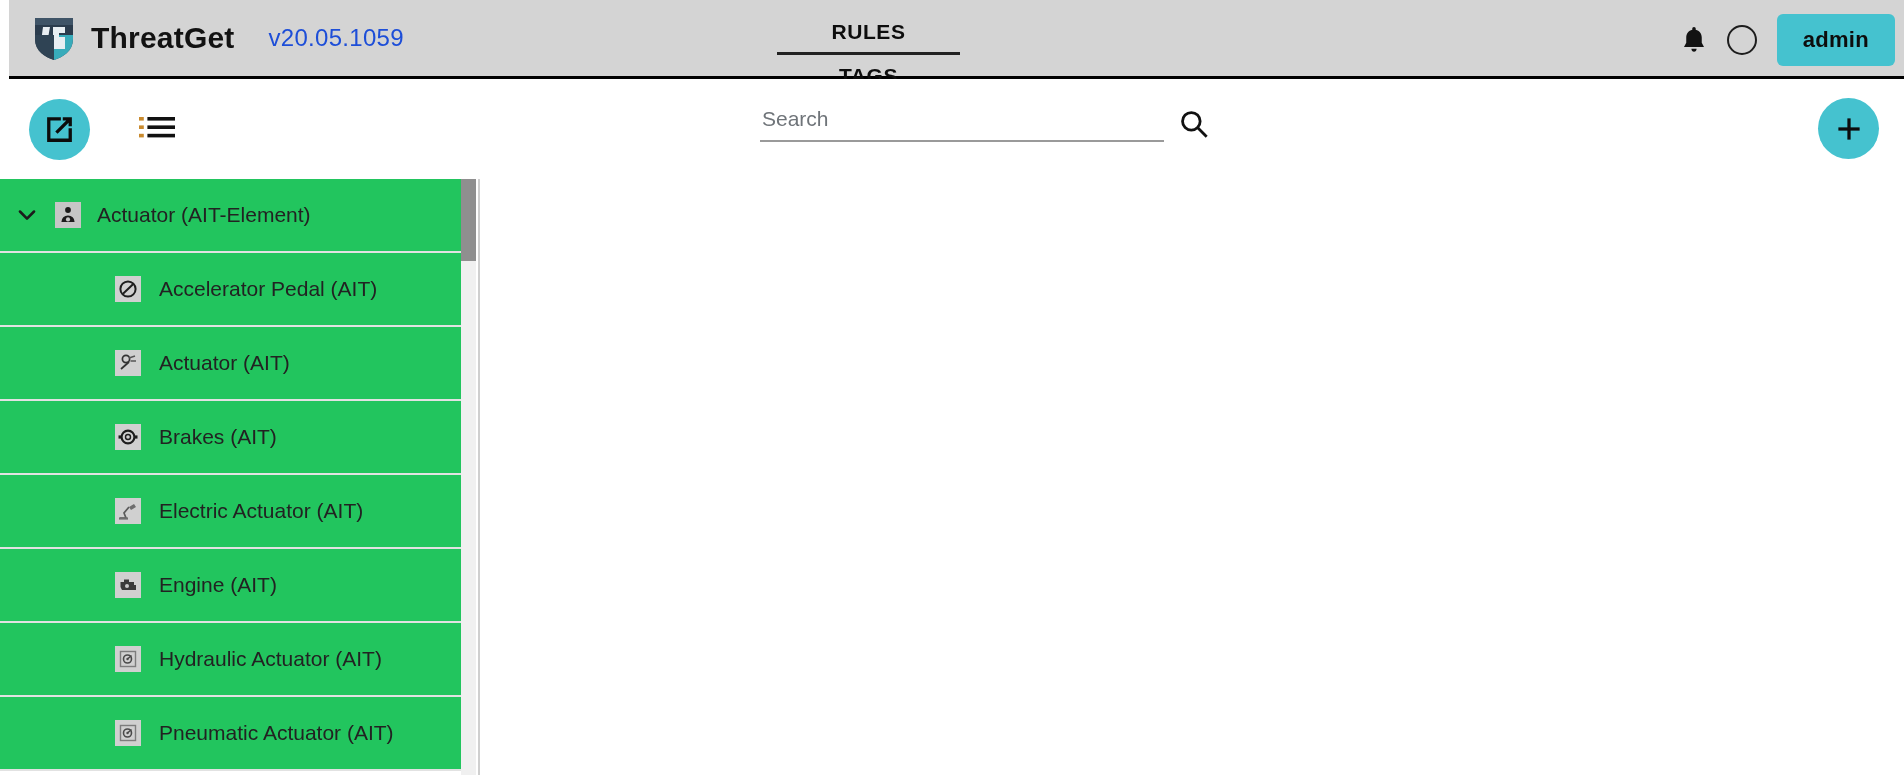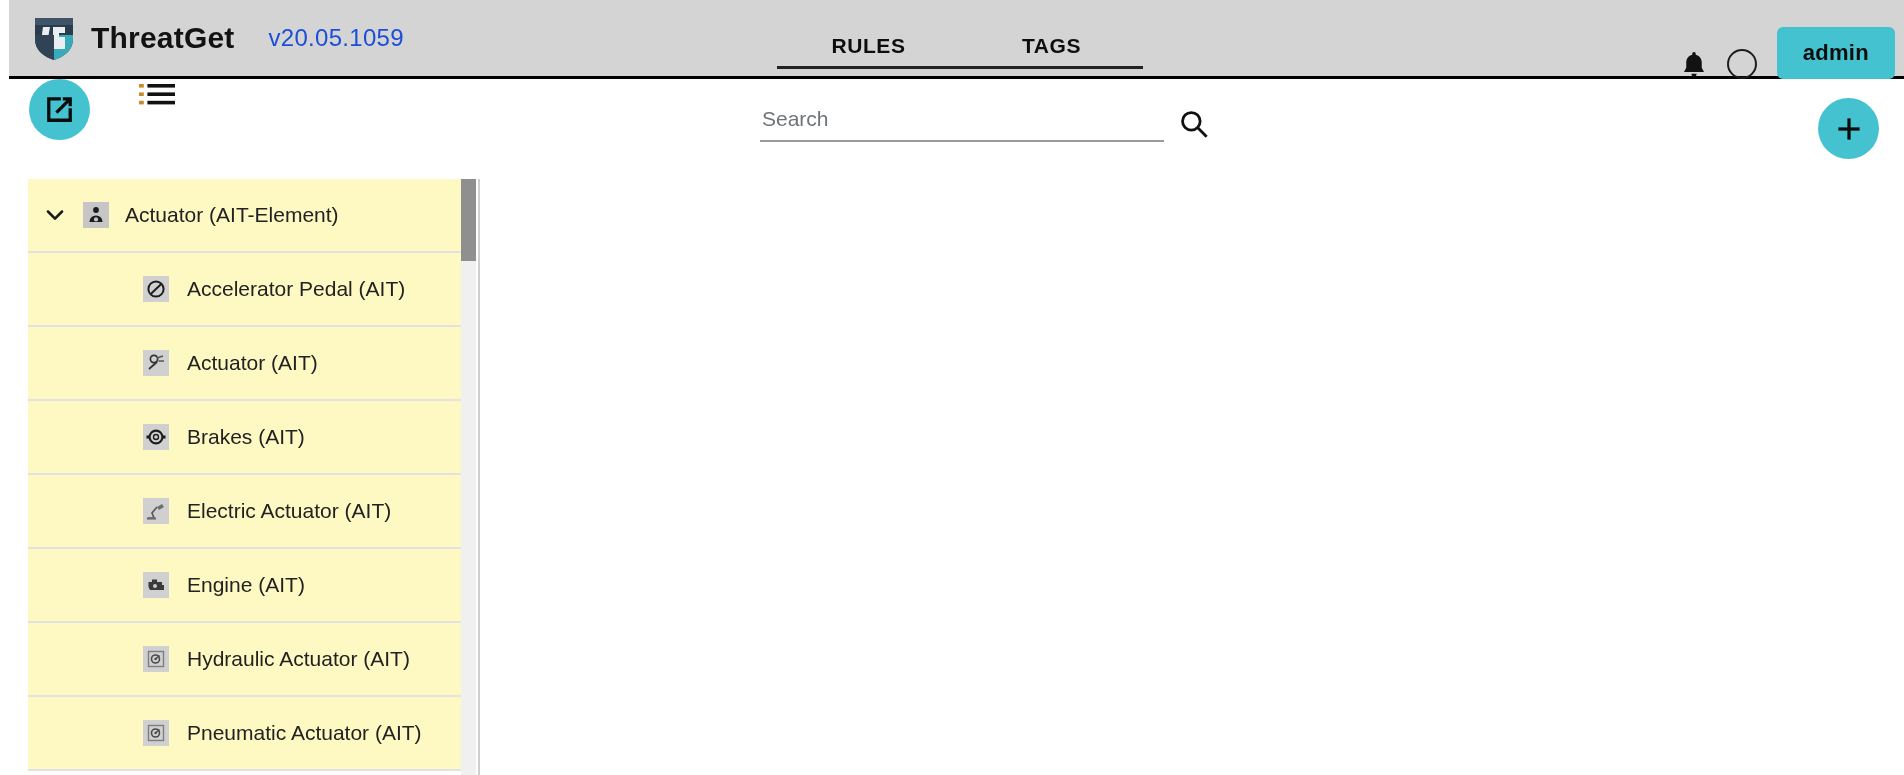--- a/index.html
+++ b/index.html
@@ -42,23 +42,24 @@
   .brand-version {
     font-size: 24px;
     color: #1d4ed8;
     margin-left: 34px;
     letter-spacing: 0.3px;
   }
 
   .nav-tabs {
     position: absolute;
     left: 768px;
-    top: 34px;
+    top: 20px;
     display: flex;
     gap: 0px;
+    flex-direction: column;
   }
   .nav-tab {
     width: 183px;
     text-align: center;
     padding-bottom: 9px;
     cursor: pointer;
     user-select: none;
   }
   .nav-tab .tab-label {
     font-size: 21px;
@@ -73,21 +74,21 @@
     width: 100%;
   }
   .nav-tab.active .tab-underline { background: #4cc3cf; height: 4px; }
 
   .header-right {
     position: absolute;
     right: 18px;
     top: 0;
     height: 79px;
     display: flex;
-    align-items: flex-end;
+    align-items: center;
     gap: 20px;
   }
   .bell-icon { width: 26px; height: 28px; cursor: pointer; }
   .avatar-circle {
     width: 30px; height: 30px;
     border: 2.5px solid #1d1d1d;
     border-radius: 50%;
     cursor: pointer;
   }
   .admin-btn {
@@ -104,20 +105,21 @@
     letter-spacing: 0.3px;
   }
 
   
   .toolbar {
     position: relative;
     width: 1904px;
     height: 100px;
     background: #ffffff;
     display: flex;
+    align-items: center;
   }
   .export-btn {
     margin-left: 29px;
     width: 61px; height: 61px;
     border-radius: 50%;
     background: #45c2cf;
     display: flex; align-items: center; justify-content: center;
     cursor: pointer;
     flex: none;
   }
@@ -180,22 +182,21 @@
     border-right: 2px solid #cfcfcf;
     overflow: hidden;
   }
   .tree-list { width: 463px; }
   .tree-row {
     height: 74px;
     display: flex;
     align-items: center;
     border-bottom: 2px solid #e2e2e2;
     cursor: pointer;
-    background: #fef9c3;
-    margin-left: 28px;
+    background: #22c55e;
   }
   .tree-row.root { border-bottom: 2px solid #e2e2e2; }
   .chevron {
     width: 26px; height: 26px;
     margin-left: 14px;
     flex: none;
   }
   .node-icon {
     width: 26px; height: 26px;
     background: #c6c6c6;

